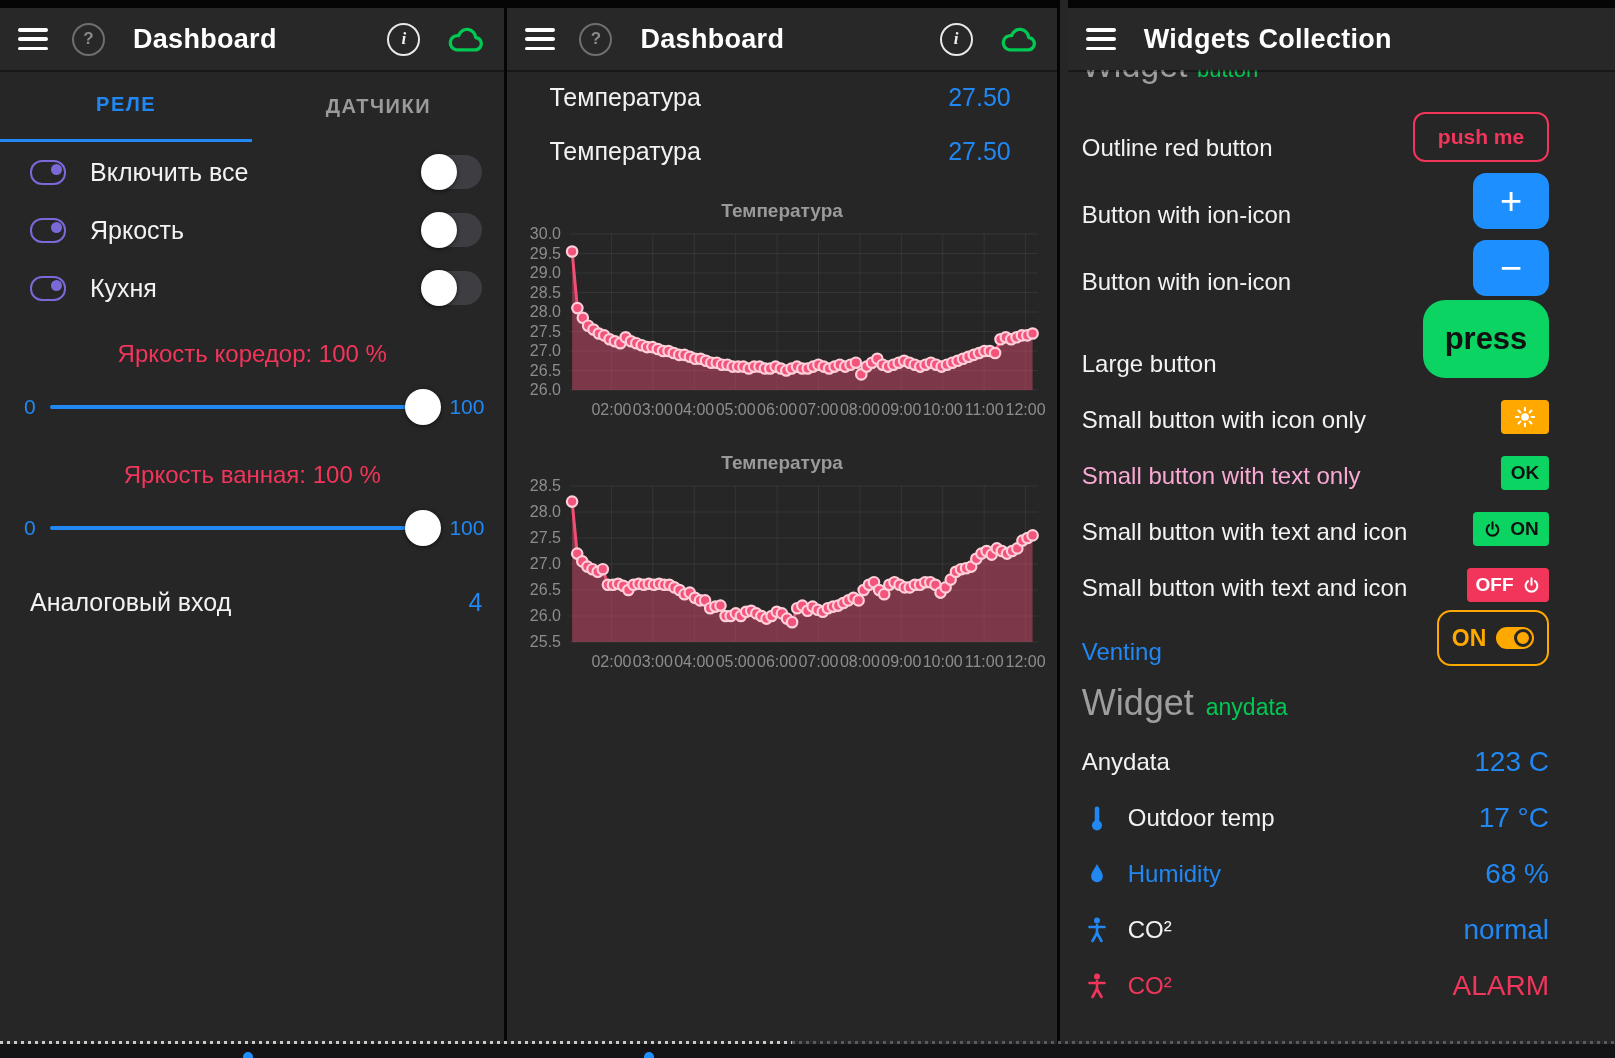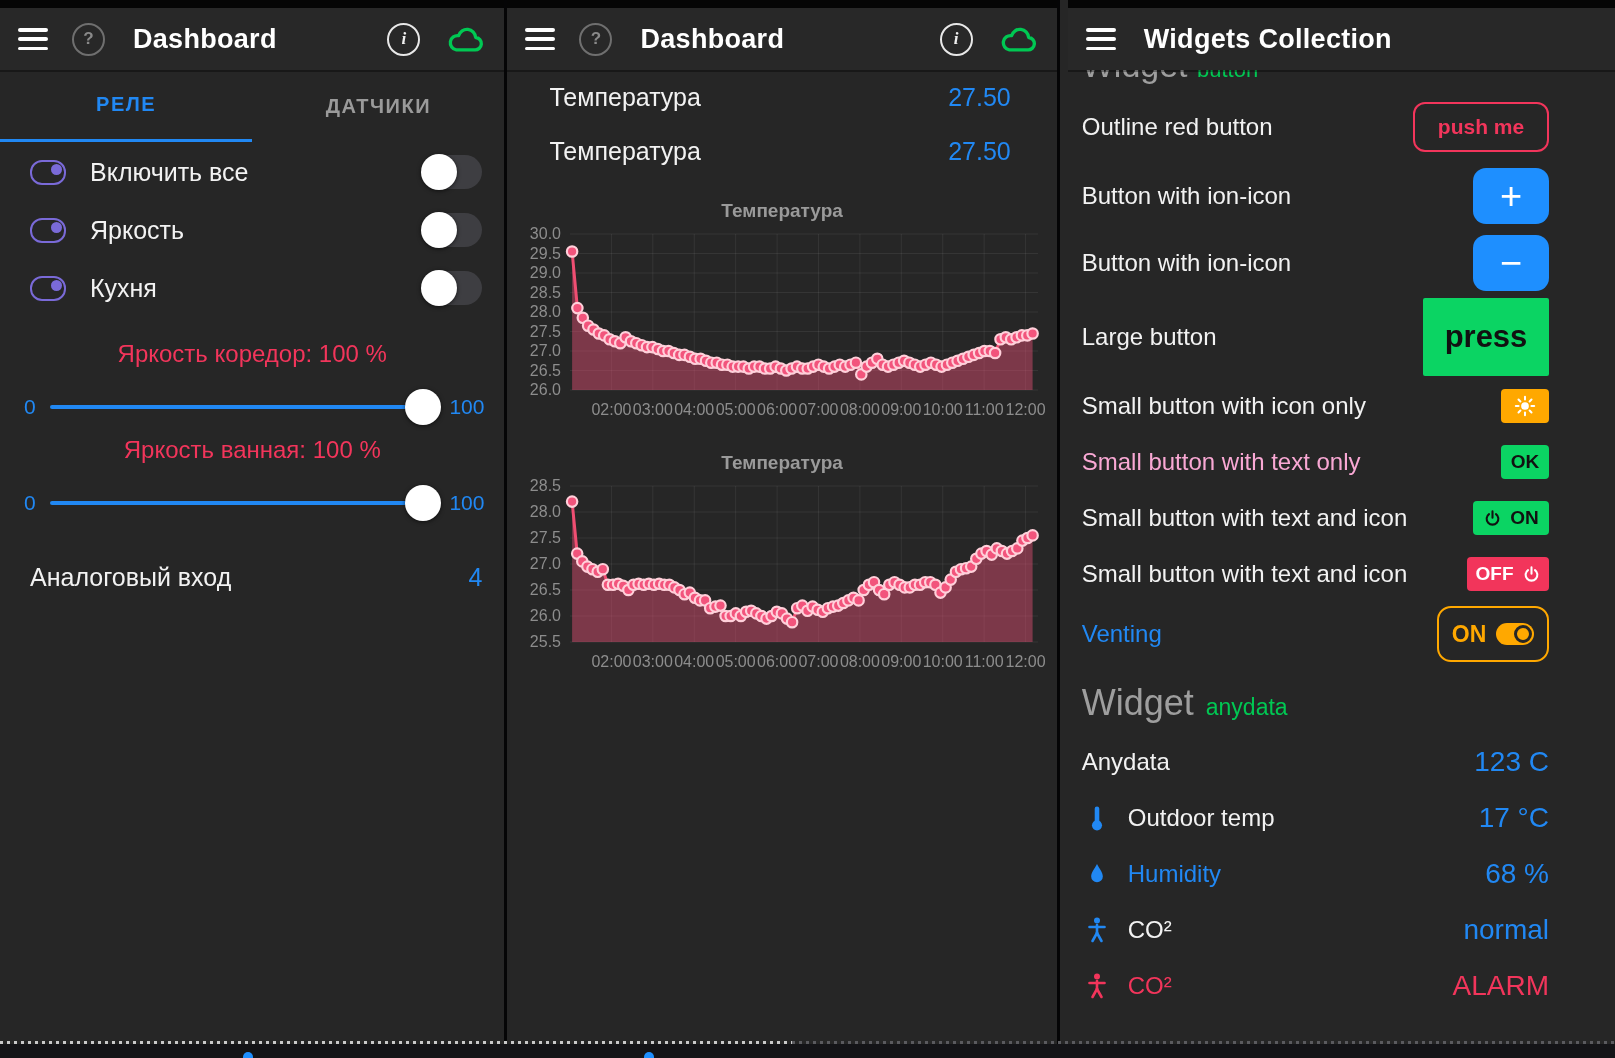--- a/index.html
+++ b/index.html
@@ -52,29 +52,29 @@
   .vrow .vvalue{color:#2188f3;font-size:25px;}
   .chart-title{color:#9a9a9a;font-size:19px;font-weight:bold;text-align:center;margin-top:22px;}
   .chart{display:block;margin:4px auto 0 auto;}
   .grid{stroke:rgba(255,255,255,.07);stroke-width:1;}
   .ylab{fill:#8d8d8d;font-size:16px;text-anchor:end;font-family:"Liberation Sans",sans-serif;}
   .xlab{fill:#8d8d8d;font-size:16px;text-anchor:middle;font-family:"Liberation Sans",sans-serif;}
   
   .clipped-heading{height:22px;overflow:hidden;padding-left:14px;}
   .clipped-heading .inner{display:block;margin-top:-24px;font-size:34px;color:#9e9e9e;white-space:nowrap;}
   .clipped-heading .sub{font-size:22px;color:#00c853;}
-  .rrow{display:flex;align-items:center;justify-content:space-between;padding:0 66px 0 14px;}
+  .rrow{display:flex;align-items:flex-end;justify-content:space-between;padding:0 66px 0 14px;}
   .rlabel{color:#f2f2f2;font-size:24px;}
   .rlabel.green{color:#f9a8d4;}
   .rlabel.blue{color:#2188f3;}
   .btn{display:flex;align-items:center;justify-content:center;cursor:pointer;box-sizing:border-box;flex:none;}
   .btn-outline-red{width:136px;height:50px;border:2.5px solid #f2355b;border-radius:12px;color:#f2355b;
                    font-size:21px;font-weight:bold;background:transparent;}
   .btn-blue{width:76px;height:56px;border-radius:13px;background:#1e8fff;color:#fff;font-size:38px;font-weight:300;line-height:0;}
-  .btn-green-lg{width:126px;height:78px;border-radius:2px;background:#0bd463;color:#111;font-size:31px;font-weight:bold;}
+  .btn-green-lg{width:126px;height:78px;border-radius:22px;background:#0bd463;color:#111;font-size:31px;font-weight:bold;}
   .btn-small{height:34px;border-radius:4px;font-size:19px;font-weight:bold;}
   .btn-orange{width:48px;background:#ffa800;}
   .btn-green-sm{width:48px;background:#0bd463;color:#111;}
   .btn-green-txt{width:76px;background:#0bd463;color:#111;gap:8px;}
   .btn-red-txt{width:82px;background:#f2355b;color:#fff;gap:8px;}
   .btn-vent{width:112px;height:56px;border:2.5px solid #ffa800;border-radius:14px;color:#ffa800;
             font-size:23px;font-weight:bold;gap:10px;background:transparent;}
   .mini-toggle{width:38px;height:22px;background:#ffa800;border-radius:11px;position:relative;}
   .mini-toggle::after{content:'';position:absolute;right:2px;top:2px;width:18px;height:18px;border-radius:50%;
                       background:#ffa800;border:3.5px solid #262626;box-sizing:border-box;}
@@ -153,21 +153,21 @@
 
     <div class="slider-label">Яркость коредор: 100 %</div>
     <div class="slider">
       <span class="minv">0</span>
       <div class="strack">
           <div class="sknob"></div>
         </div>
       <span class="maxv">100</span>
     </div>
 
-    <div class="slider-label" style="margin-top:0">Яркость ванная: 100 %</div>
+    <div class="slider-label" style="margin-top:25px">Яркость ванная: 100 %</div>
     <div class="slider">
       <span class="minv">0</span>
       <div class="strack">
           <div class="sknob"></div>
         </div>
       <span class="maxv">100</span>
     </div>
 
     <div class="analogrow">
       <span class="alabel">Аналоговый вход</span>

